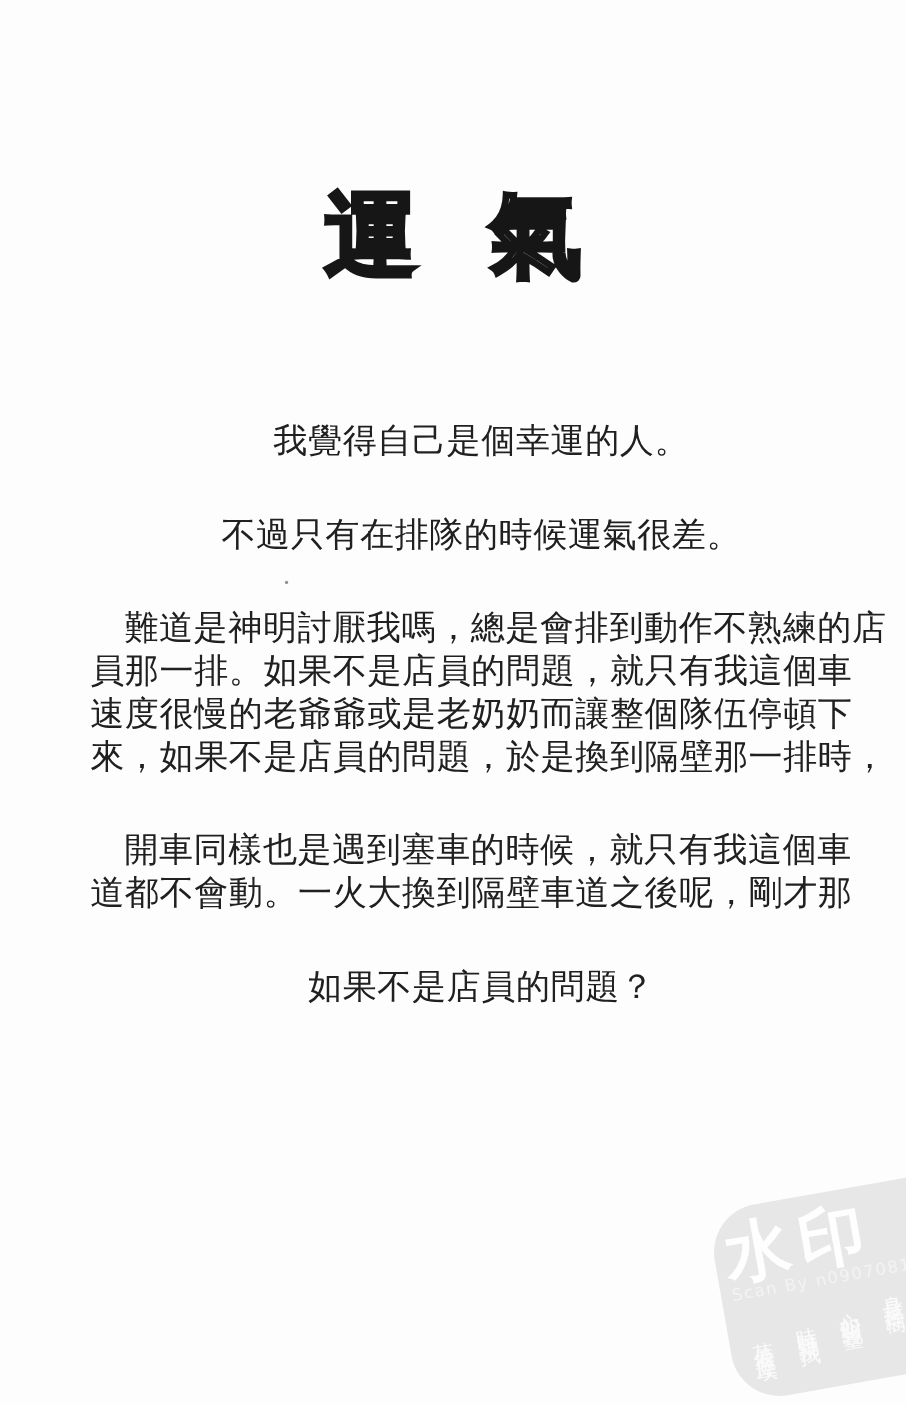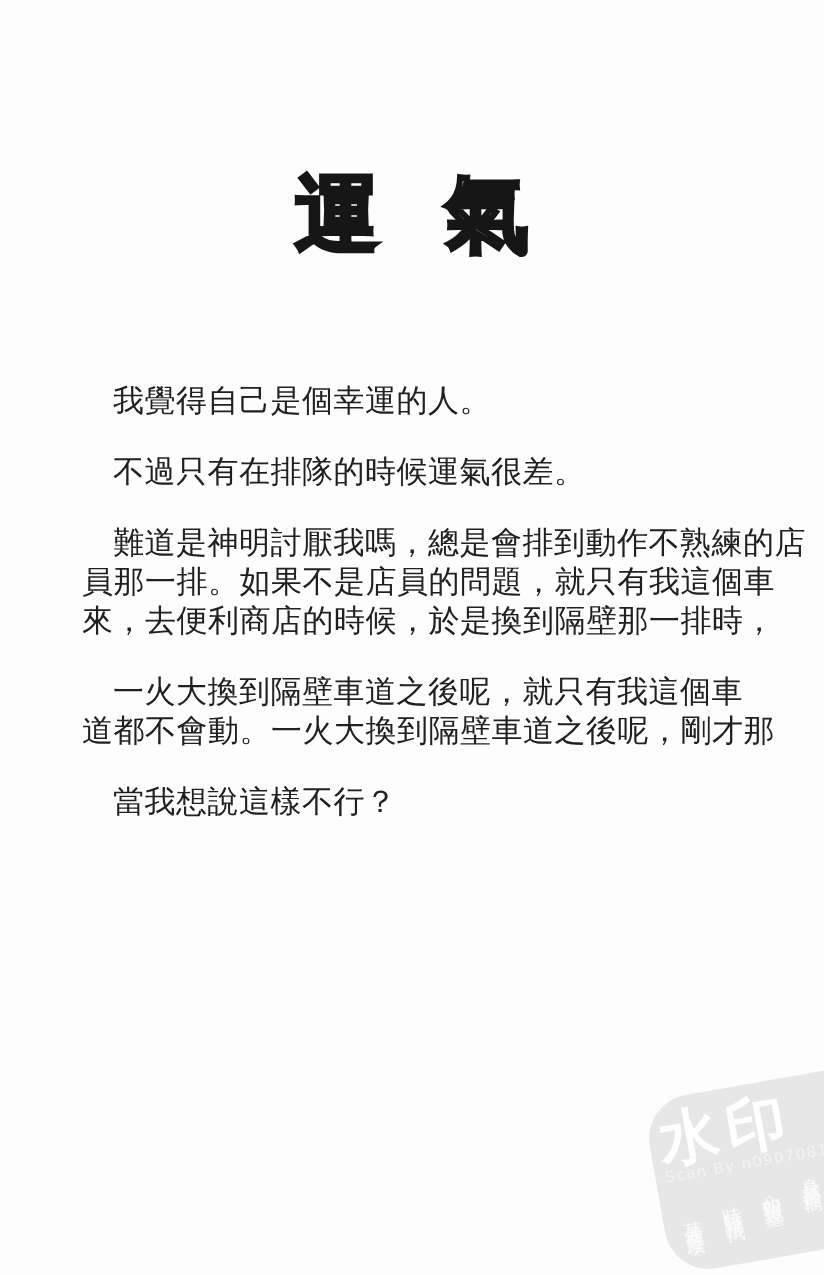--- a/index.html
+++ b/index.html
@@ -37,23 +37,23 @@
   .body-text {
     position: absolute;
     left: 82px;
     top: 381px;
     width: 680px;
     font-size: 31px;
     line-height: 39px;
     color: #202020;
     letter-spacing: 0.5px;
   }
-  .para + .para { margin-top: 32px; }
+  .para + .para { margin-top: 46px; }
   .para .line { white-space: nowrap; }
-  .para .line:first-child { text-indent: 31px; }
+  .para .line:first-child { text-indent: 31px; text-align: center; }
 
   
   .speck {
     position: absolute;
     left: 259px; top: 528px;
     width: 3px; height: 3px;
     background: #8f8f8f;
     border-radius: 50%;
   }
 
@@ -126,30 +126,31 @@
       <div class="line">我覺得自己是個幸運的人。</div>
     </div>
 
     <div class="para">
       <div class="line">不過只有在排隊的時候運氣很差。</div>
     </div>
 
     <div class="para">
       <div class="line">難道是神明討厭我嗎，總是會排到動作不熟練的店</div>
       <div class="line">員那一排。如果不是店員的問題，就只有我這個車</div>
-      <div class="line">來，去便利商店的時候，於是換到隔壁那一排時，</div>
+      <div class="line">速度很慢的老爺爺或是老奶奶而讓整個隊伍停頓下</div>
+      <div class="line">來，如果不是店員的問題，於是換到隔壁那一排時，</div>
     </div>
 
     <div class="para">
-      <div class="line">一火大換到隔壁車道之後呢，就只有我這個車</div>
+      <div class="line">開車同樣也是遇到塞車的時候，就只有我這個車</div>
       <div class="line">道都不會動。一火大換到隔壁車道之後呢，剛才那</div>
     </div>
 
     <div class="para">
-      <div class="line">當我想說這樣不行？</div>
+      <div class="line">如果不是店員的問題？</div>
     </div>
 
   </div>
 
   <div class="watermark">
     <div class="wm-big">水印</div>
     <div class="wm-scan">Scan By n09070811</div>
     <div class="wm-poem">
       <div class="wm-col">身是菩提樹</div>
       <div class="wm-col">心如明鏡臺</div>

